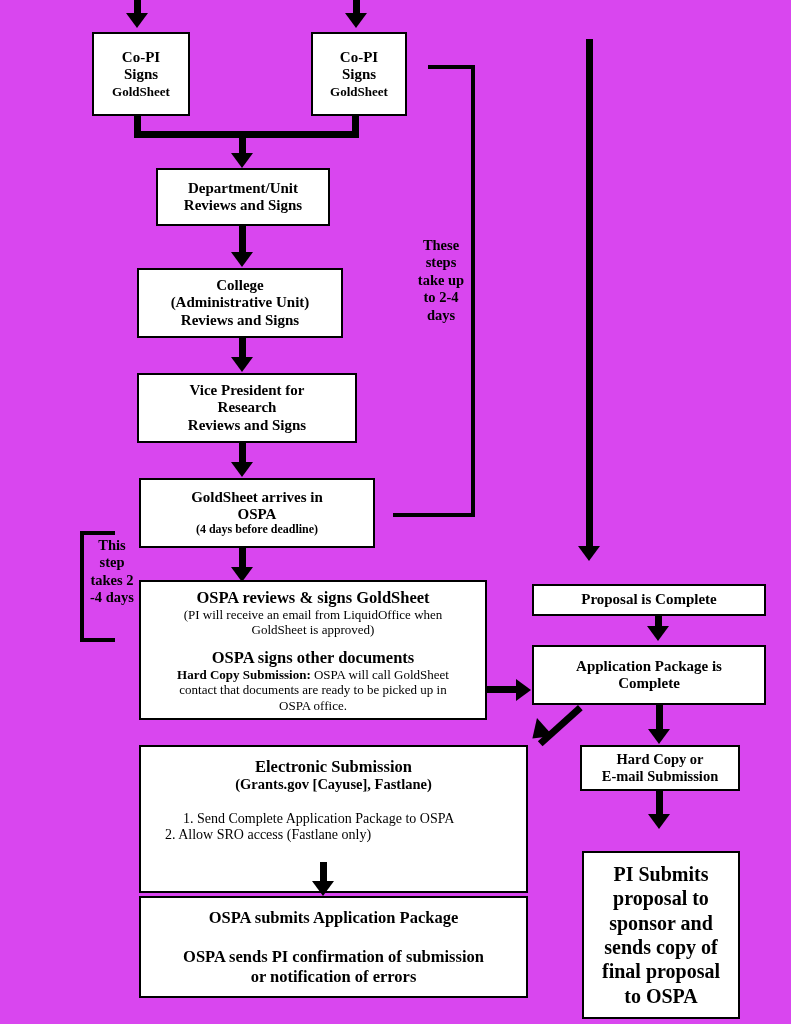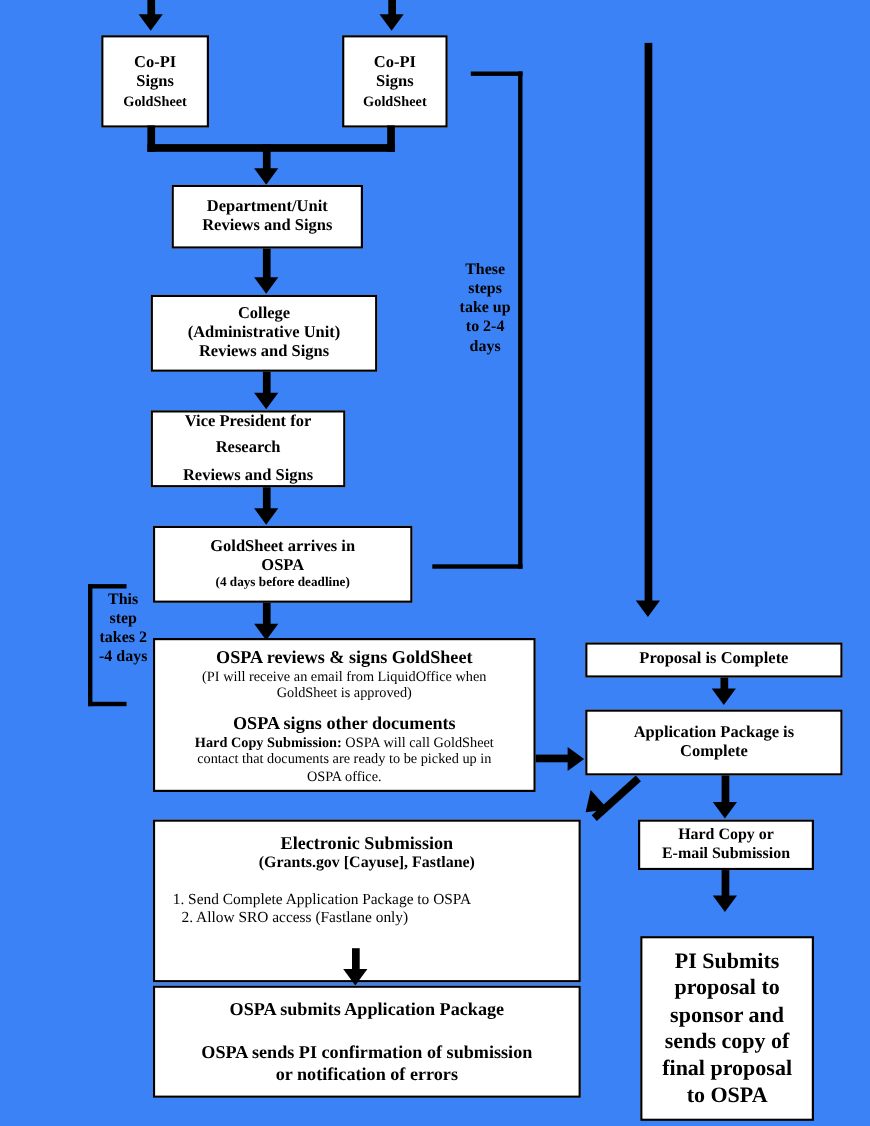--- a/index.html
+++ b/index.html
@@ -5,21 +5,21 @@
 <style>
   html, body {
     margin: 0;
     padding: 0;
     background: #ffffff;
   }
   #canvas {
     position: relative;
     width: 791px;
     height: 1024px;
-    background: #3b82f6;
+    background: #d946ef;
     font-family: "Liberation Serif", "DejaVu Serif", serif;
     color: #000000;
     overflow: hidden;
   }
   
   .box {
     position: absolute;
     box-sizing: border-box;
     border: 2px solid #000;
     background: #fff;
@@ -131,21 +131,21 @@
 
   <div class="box" style="left:137px; top:268px; width:206px; height:70px;">
     <span class="ln t15b">College</span>
     <span class="ln t15b">(Administrative Unit)</span>
     <span class="ln t15b">Reviews and Signs</span>
   </div>
 
   <div class="vline" style="left:239px; top:338px; height:22px;"></div>
   <div class="arrowhead" style="left:231px; top:357px;"></div>
 
-  <div class="box" style="left:137px; top:373px; width:177px; height:70px;justify-content:space-between;">
+  <div class="box" style="left:137px; top:373px; width:220px; height:70px;">
     <span class="ln t15b">Vice President for</span>
     <span class="ln t15b">Research</span>
     <span class="ln t15b">Reviews and Signs</span>
   </div>
 
   <div class="vline" style="left:239px; top:443px; height:22px;"></div>
   <div class="arrowhead" style="left:231px; top:462px;"></div>
 
   <div class="box" style="left:139px; top:478px; width:236px; height:70px;">
     <span class="ln t15b">GoldSheet arrives in</span>
@@ -228,21 +228,21 @@
     <span class="ln t20b">sponsor and</span>
     <span class="ln t20b">sends copy of</span>
     <span class="ln t20b">final proposal</span>
     <span class="ln t20b">to OSPA</span>
   </div>
 
   <div class="box" style="left:139px; top:745px; width:389px; height:148px; justify-content:flex-start; padding-top:10px;">
     <span class="ln t16b">Electronic Submission</span>
     <span class="ln t14b">(Grants.gov [Cayuse], Fastlane)</span>
     <span class="ln" style="height:18px;"></span>
-    <span class="ln t14n" style="text-align:left; padding-left:16px; box-sizing:border-box;">1. Send Complete Application Package to OSPA</span>
+    <span class="ln t14n" style="text-align:left; padding-left:42px; box-sizing:border-box;">1. Send Complete Application Package to OSPA</span>
     <span class="ln t14n" style="text-align:left; padding-left:24px; box-sizing:border-box;">2. Allow SRO access (Fastlane only)</span>
   </div>
 
   <div class="vline" style="left:320px; top:862px; height:22px;"></div>
   <div class="arrowhead" style="left:312px; top:881px;"></div>
 
   <div class="box" style="left:139px; top:896px; width:389px; height:102px;">
     <span class="ln t16b">OSPA submits Application Package</span>
     <span class="ln" style="height:20px;"></span>
     <span class="ln t16b">OSPA sends PI confirmation of submission</span>

